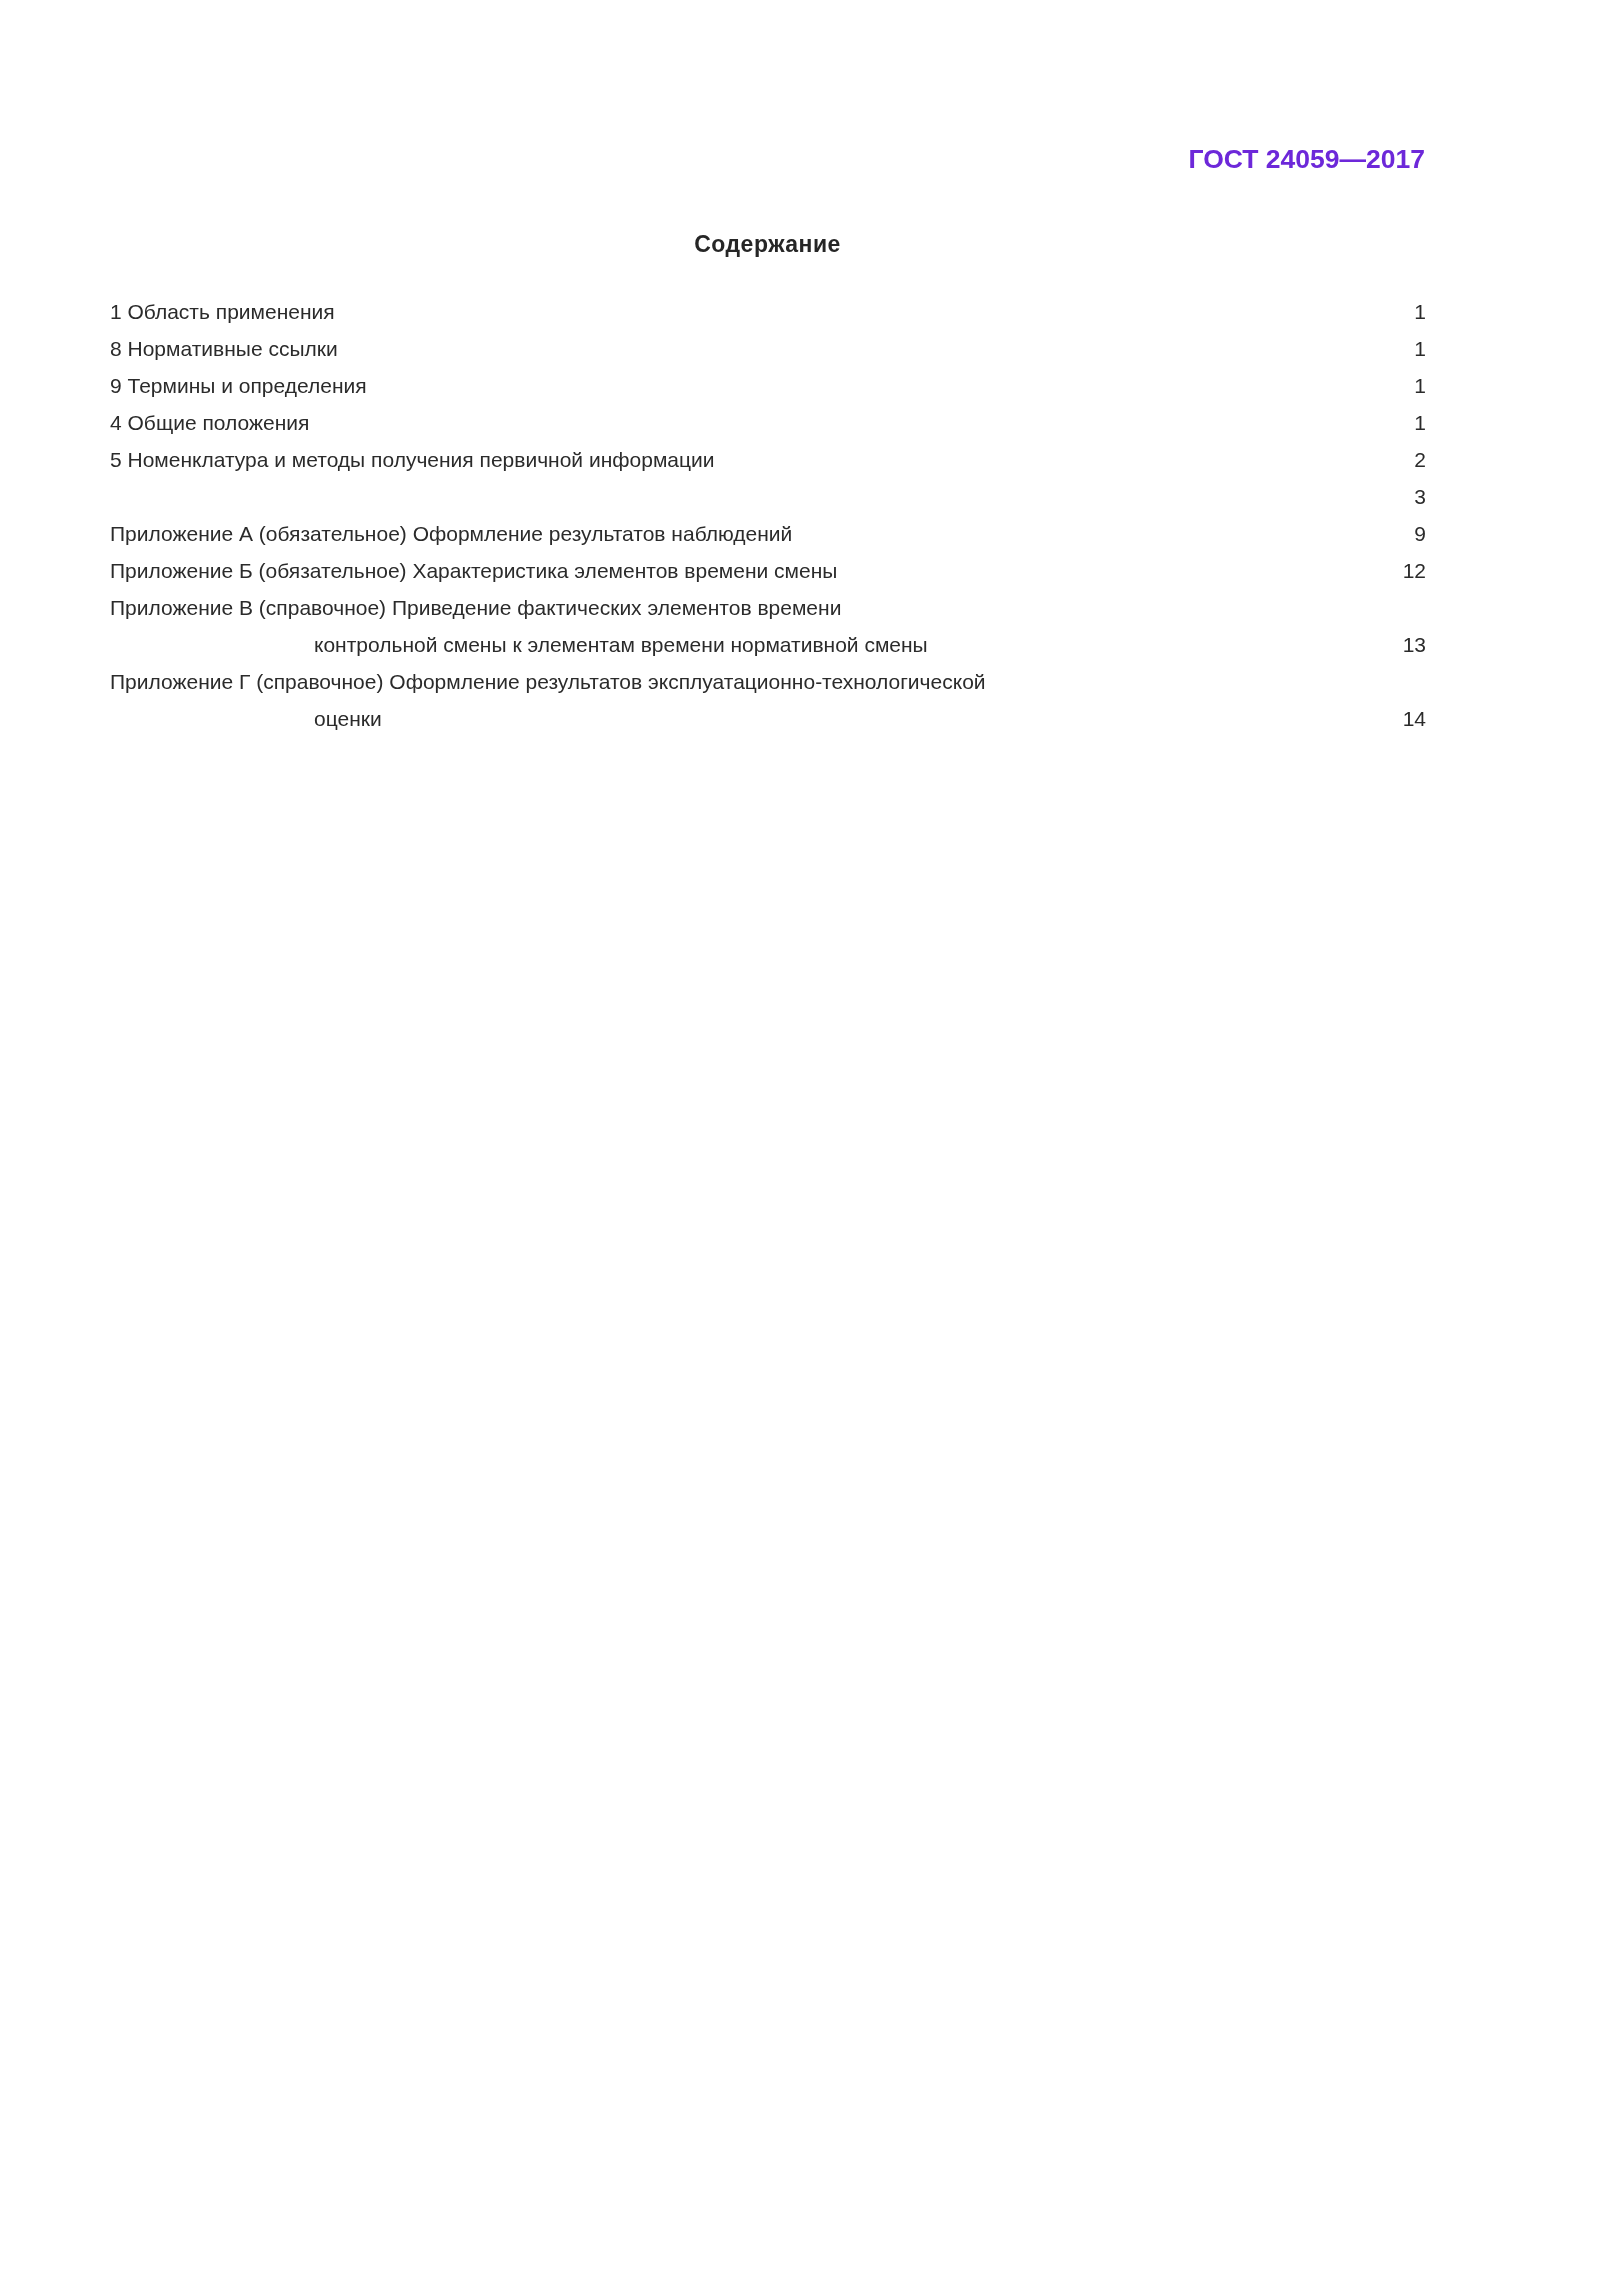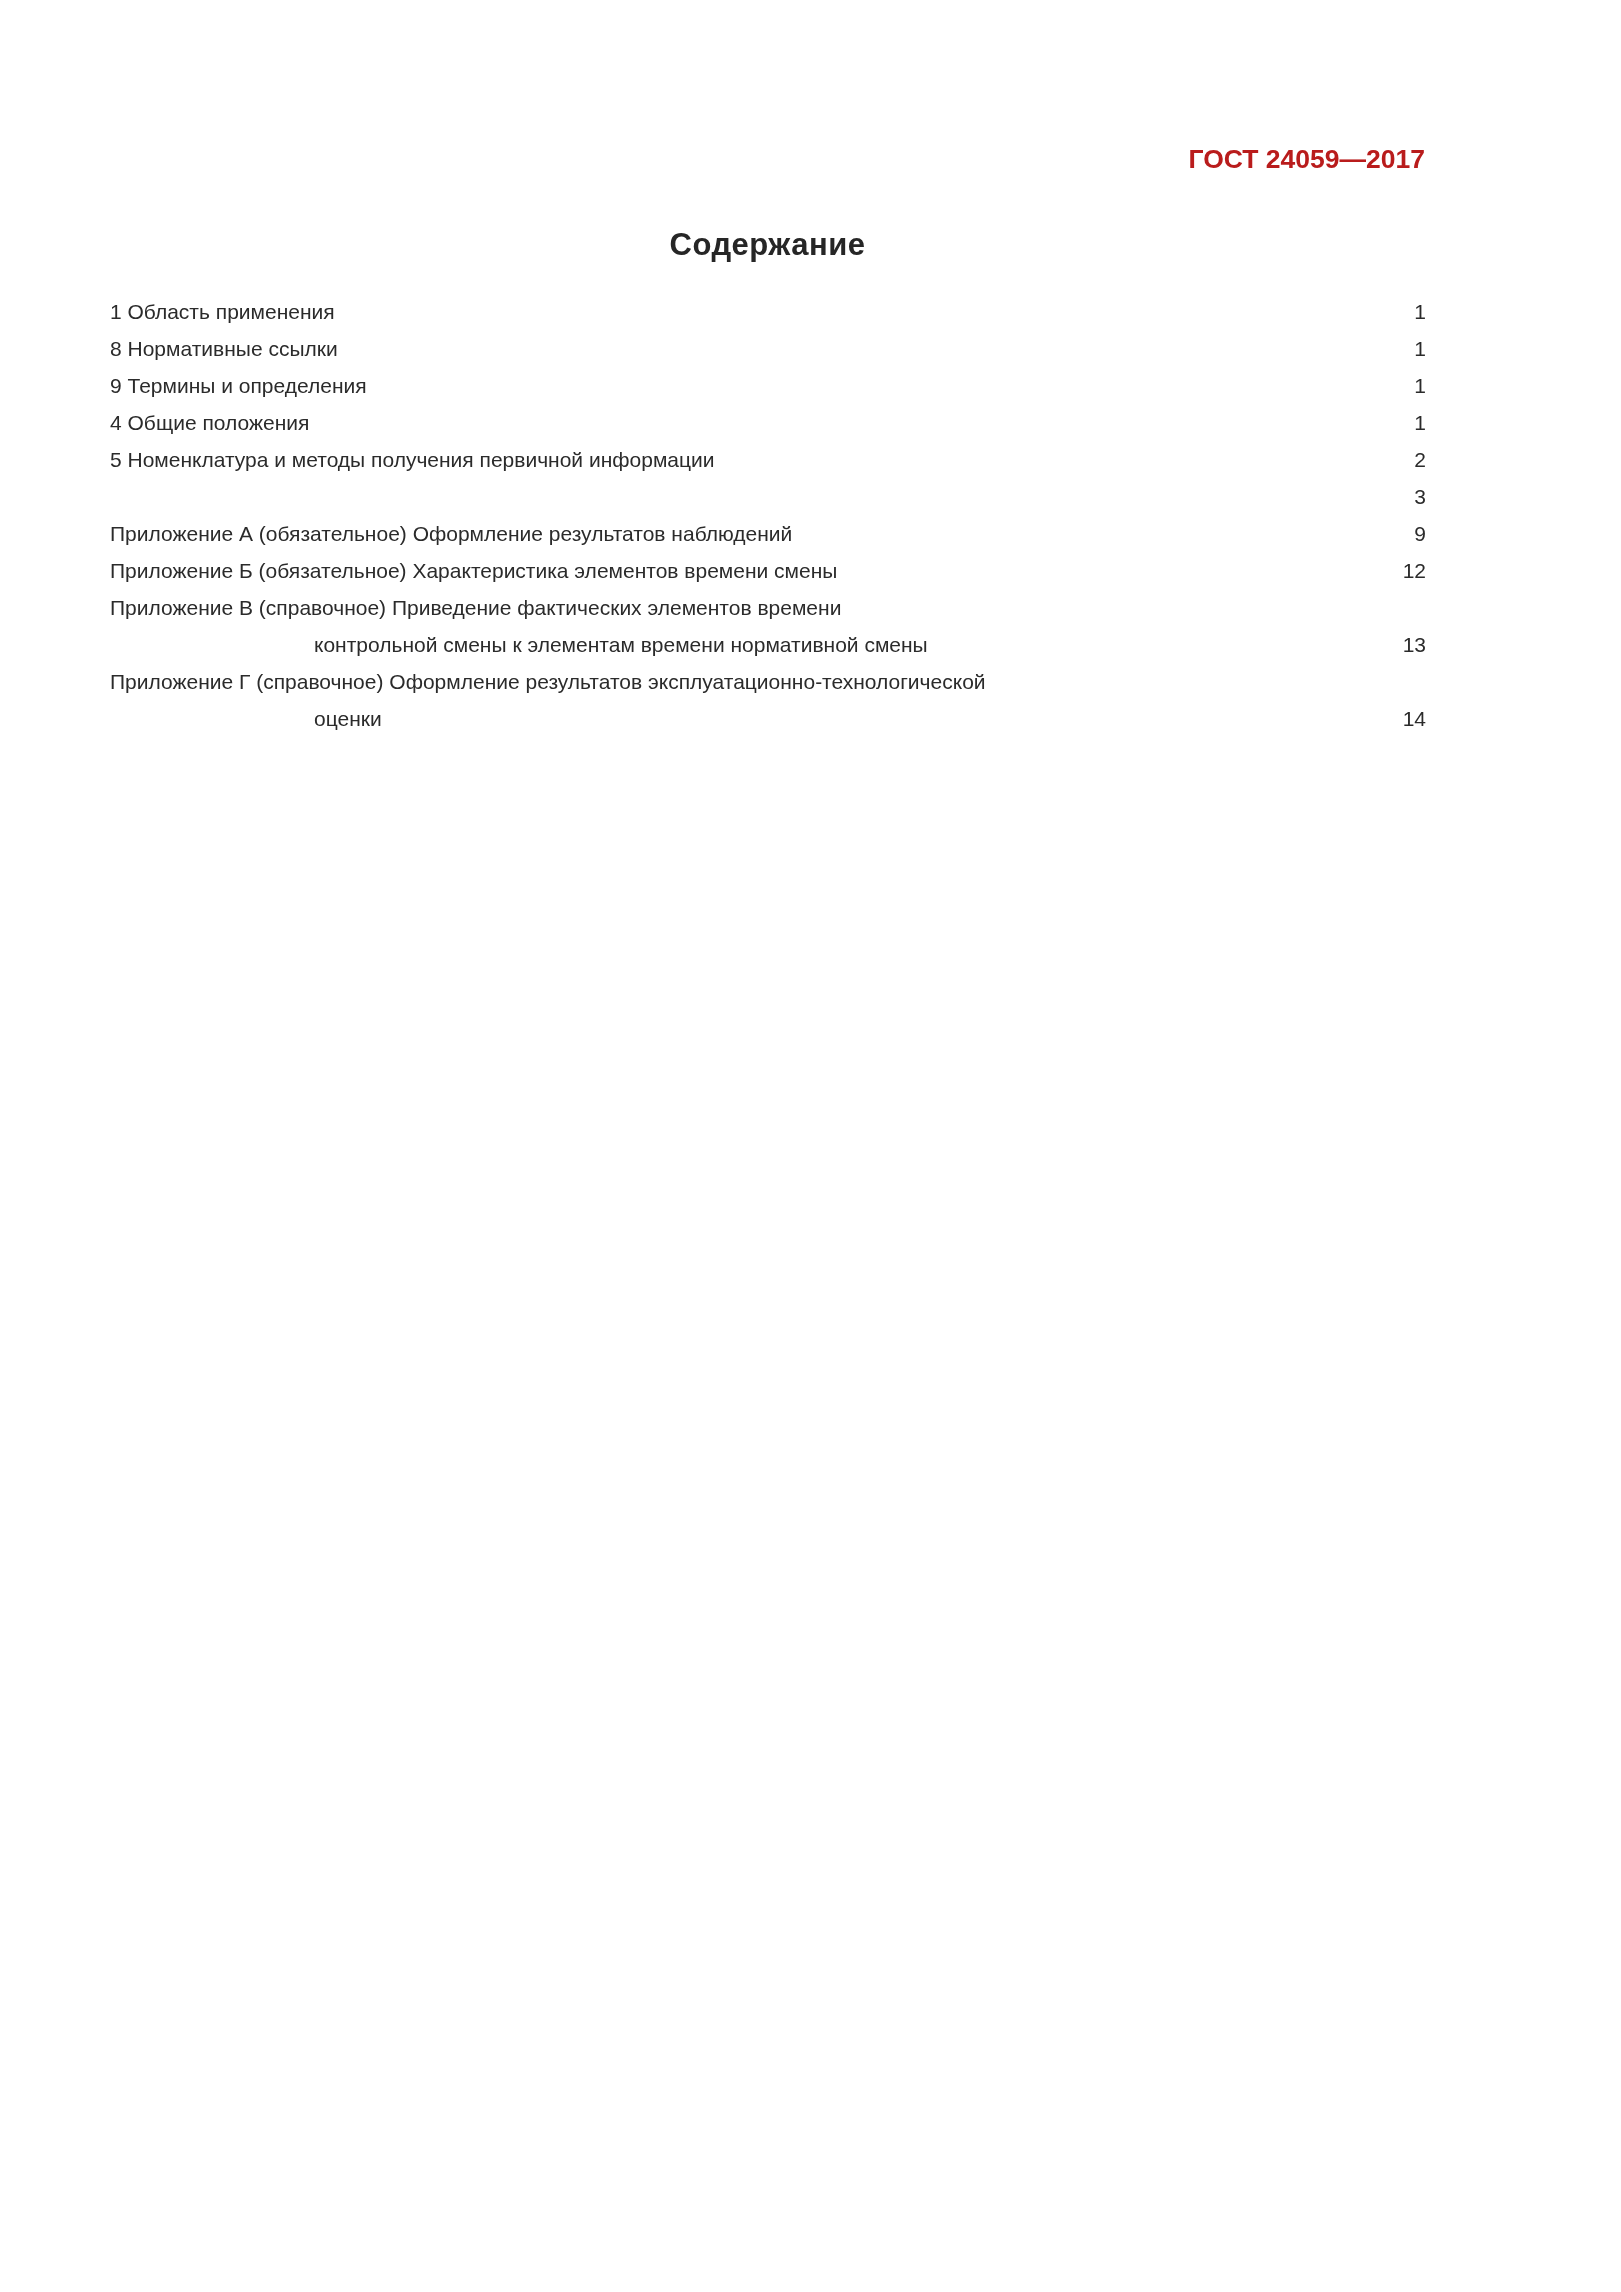--- a/index.html
+++ b/index.html
@@ -18,29 +18,29 @@
   }
   .doc-header {
     position: absolute;
     top: 144px;
     left: 110px;
     right: 196px;
     text-align: right;
     font-size: 26.5px;
     line-height: 31px;
     font-weight: bold;
-    color: #b91c1c;
+    color: #6d28d9;
   }
   .doc-title {
     position: absolute;
     top: 227px;
     left: 110px;
     right: 196px;
     text-align: center;
-    font-size: 31px;
+    font-size: 23px;
     line-height: 35px;
     font-weight: bold;
     letter-spacing: 0.5px;
     color: #262626;
   }
   .toc {
     position: absolute;
     top: 293px;
     left: 110px;
     right: 195px;

